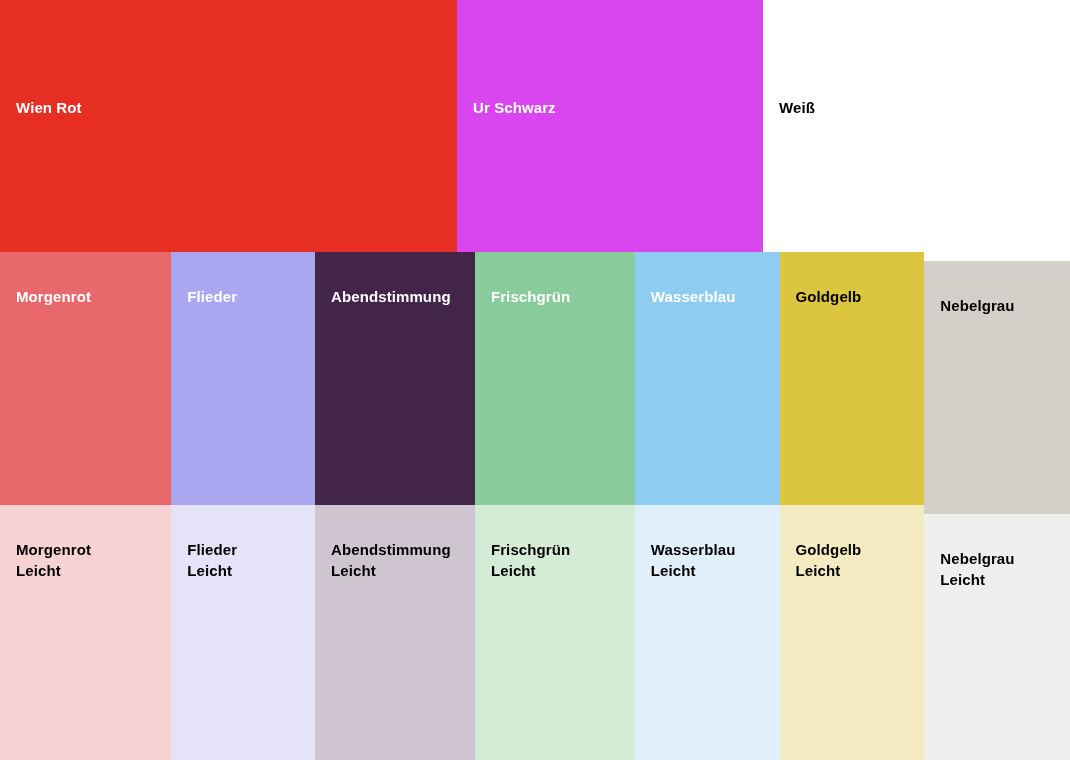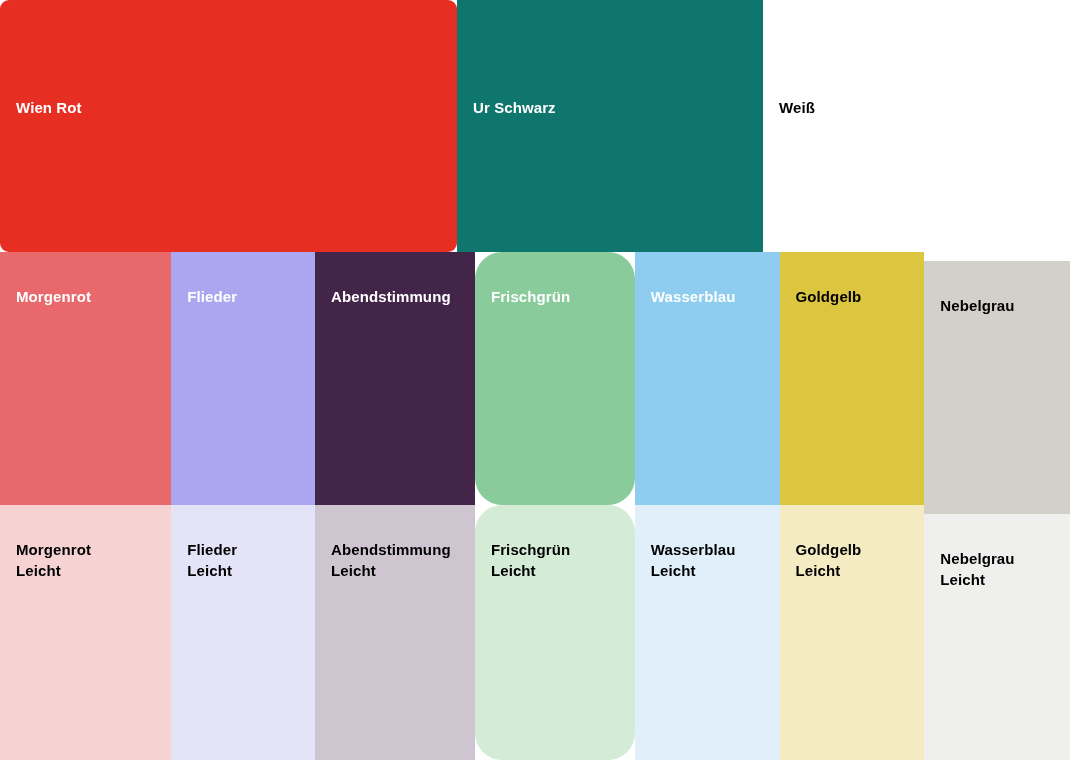--- a/index.html
+++ b/index.html
@@ -23,21 +23,21 @@
   .row-primary {
     display: flex;
     width: 1070px;
     height: 252px;
   }
   .swatch-primary {
     position: relative;
     height: 100%;
     box-sizing: border-box;
   }
-  .swatch-primary.w-red   { width: 457px; border-radius: 9px; }
+  .swatch-primary.w-red   { width: 457px; }
   .swatch-primary.w-black { width: 306px; }
   .swatch-primary.w-white { width: 307px; padding-left: 39px; }
 
   
   .row-mid {
     display: flex;
     width: 1070px;
     height: 253px;
   }
   .swatch-mid {
@@ -55,21 +55,21 @@
   .swatch-light {
     position: relative;
     height: 100%;
     box-sizing: border-box;
   }
 
   
   .col-0 { width: 181px; }
   .col-1 { width: 152px; }
   .col-2 { width: 169px; }
-  .col-3 { width: 169px; border-radius: 27px; }
+  .col-3 { width: 169px; }
   .col-4 { width: 153px; }
   .col-5 { width: 153px; }
   .col-6 { width: 154px; margin-top: 9px; }
 
   
   .label {
     position: absolute;
     left: 16px;
     font-size: 15px;
     font-weight: bold;
@@ -90,21 +90,21 @@
 <body>
 
 <div class="palette">
 
   <div class="row-primary">
 
     <div class="swatch-primary w-red" style="background-color: rgb(230, 46, 34);">
       <span class="label on-dark">Wien Rot</span>
     </div>
 
-    <div class="swatch-primary w-black" style="background-color: #0f766e;">
+    <div class="swatch-primary w-black" style="background-color: #d946ef;">
       <span class="label on-dark">Ur Schwarz</span>
     </div>
 
     <div class="swatch-primary w-white" style="background-color: rgb(255, 255, 255);">
       <span class="label on-light">Weiß</span>
     </div>
 
   </div>
 
   <div class="row-mid">

